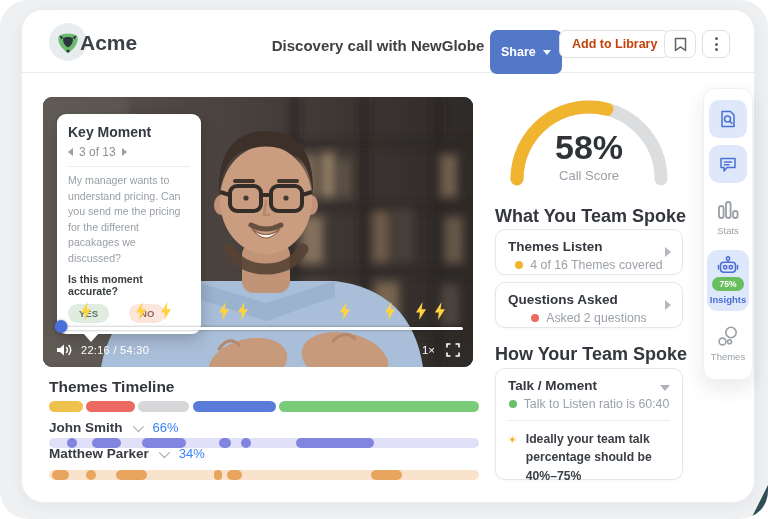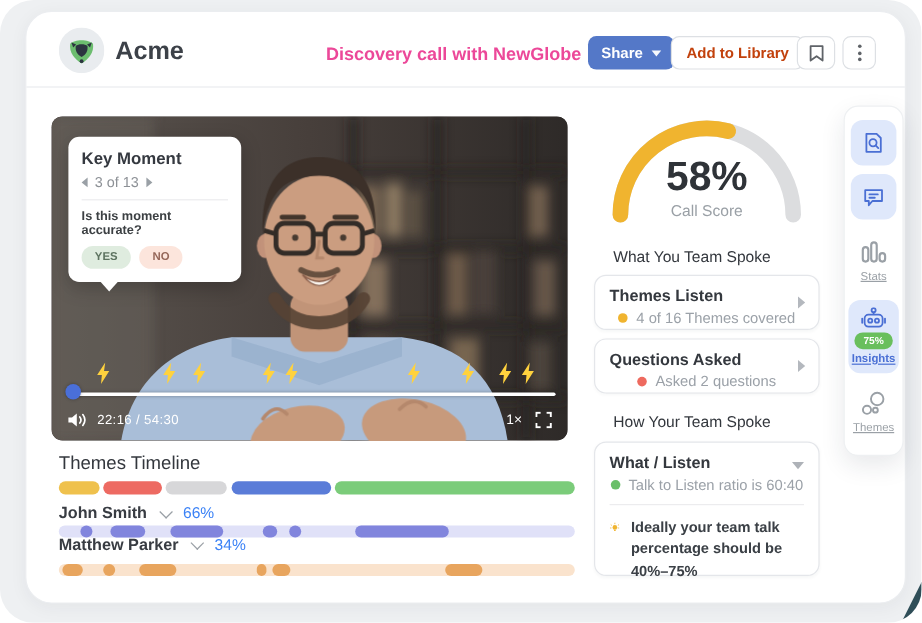--- a/index.html
+++ b/index.html
@@ -9,24 +9,24 @@
   .corner-wedge{position:absolute;right:-2px;bottom:-2px;width:20px;height:40px;background:#2f4e58;
        clip-path:polygon(100% 0,100% 100%,0 100%);}
 
   
   .app-card{position:absolute;left:21px;top:9px;width:732px;height:492px;background:#fff;
        border-radius:22px;border:1px solid #ebedf0;box-shadow:0 3px 14px rgba(30,40,60,.05);}
 
   
   .hdr{position:absolute;left:0;top:0;right:0;height:62px;border-bottom:1px solid #e9ebee;}
   .logo{position:absolute;left:27px;top:13px;width:38px;height:38px;}
-  .company{position:absolute;left:74px;top:21px;font-size:21px;font-weight:700;color:#3c4148;}
+  .company{position:absolute;left:58px;top:21px;font-size:21px;font-weight:700;color:#3c4148;}
   .call-title{position:absolute;left:356px;top:27px;transform:translateX(-50%);
-       font-size:15px;font-weight:700;color:#ec4899;white-space:nowrap;}
-  .btn-share{position:absolute;left:468px;top:20px;height:28px;padding:0 11px;background:#5478c8;
+       font-size:15px;font-weight:700;color:#404040;white-space:nowrap;}
+  .btn-share{position:absolute;left:468px;top:20px;height:44px;padding:0 11px;background:#5478c8;
        border:none;border-radius:7px;color:#fff;font-size:12.5px;font-weight:700;
        display:flex;align-items:center;gap:7px;cursor:pointer;font-family:inherit;}
   .caret-dn{width:0;height:0;border-left:4px solid transparent;border-right:4px solid transparent;
        border-top:5px solid rgba(255,255,255,.95);}
   .btn-outline{position:absolute;left:537px;top:20px;height:28px;padding:0 12px;background:#fff;
        border:1px solid #dde0e4;border-radius:7px;color:#c2410c;font-size:12.5px;font-weight:700;
        cursor:pointer;font-family:inherit;}
   .btn-ico{position:absolute;top:20px;height:28px;background:#fff;border:1px solid #dde0e4;
        border-radius:7px;display:flex;align-items:center;justify-content:center;cursor:pointer;}
   .btn-bookmark{left:642px;width:32px;}
@@ -59,45 +59,45 @@
        border-left:8px solid transparent;border-right:8px solid transparent;border-top:9px solid #fff;}
   .km-title{font-size:14px;font-weight:700;color:#353940;}
   .km-nav{display:flex;align-items:center;gap:6px;margin-top:5px;color:#8d9196;font-size:12px;}
   .tri-l{width:0;height:0;border-top:4px solid transparent;border-bottom:4px solid transparent;
        border-right:5px solid #9aa0a6;}
   .tri-r{width:0;height:0;border-top:4px solid transparent;border-bottom:4px solid transparent;
        border-left:5px solid #9aa0a6;}
   .km-div{height:1px;background:#ececee;margin:7px 0 6px;}
   .km-body{font-size:10.6px;line-height:1.47;color:#9aa0a6;}
   .km-q{font-size:10.6px;font-weight:700;color:#3c4043;margin-top:7px;}
-  .km-pills{display:flex;gap:7px;margin-top:7px;}
+  .km-pills{display:flex;gap:20px;margin-top:7px;}
   .pill{font-size:9.5px;font-weight:700;padding:4px 11px;border-radius:11px;border:none;
        cursor:pointer;font-family:inherit;}
   .pill-yes{background:#dfecdf;color:#5d7360;}
   .pill-no{background:#fce5dc;color:#96685a;}
 
   
-  .tt-head{position:absolute;left:27px;top:368px;font-size:15.5px;font-weight:400;color:#33373d;}
+  .tt-head{position:absolute;left:27px;top:368px;font-size:15.5px;font-weight:700;color:#33373d;}
   .tt-bar{position:absolute;left:27px;top:391px;width:430px;height:11px;}
   .tt-bar .seg{position:absolute;top:0;height:100%;border-radius:6px;}
   .sp-name-row{position:absolute;left:27px;display:flex;align-items:center;gap:8px;}
   .sp-name{font-size:13.5px;font-weight:700;color:#383c42;}
   .chev{width:7px;height:7px;border-right:1.6px solid #9aa0a6;border-bottom:1.6px solid #9aa0a6;
        transform:rotate(45deg) translateY(-2px);margin-left:2px;}
   .sp-pct{font-size:13px;color:#3b82f6;margin-left:4px;}
   .sp-track{position:absolute;left:27px;width:430px;height:10px;border-radius:5px;}
   .sp-track .seg{position:absolute;top:0;height:100%;border-radius:5px;}
 
   
   .gauge{position:absolute;left:487px;top:89px;width:160px;height:88px;}
   .score-val{position:absolute;left:567px;top:118px;transform:translateX(-50%);
        font-size:34px;font-weight:700;color:#2f3338;}
   .score-lbl{position:absolute;left:567px;top:158px;transform:translateX(-50%);
        font-size:13px;color:#9aa0a6;white-space:nowrap;}
-  .sec-head{position:absolute;left:473px;font-size:13px;font-weight:400;color:#33373d;white-space:nowrap;margin-left:16px;}
+  .sec-head{position:absolute;left:473px;font-size:18px;font-weight:700;color:#33373d;white-space:nowrap;}
   .info-card{position:absolute;left:473px;width:188px;background:#fff;border:1px solid #e4e6ea;
        border-radius:10px;box-shadow:0 1px 3px rgba(30,40,60,.04);padding:9px 12px;box-sizing:border-box;}
   .ic-title{font-size:13.5px;font-weight:700;color:#34383e;}
   .ic-sub{display:flex;align-items:center;gap:7px;margin-top:4px;font-size:12.3px;color:#9ba1a8;justify-content:center;}
   .dot{width:8px;height:8px;border-radius:50%;flex:none;}
   .ic-chev{position:absolute;right:11px;top:50%;transform:translateY(-50%);}
   .tri-r-lg{width:0;height:0;border-top:5px solid transparent;border-bottom:5px solid transparent;
        border-left:6px solid #b4b8be;}
   .tri-dn{width:0;height:0;border-left:5px solid transparent;border-right:5px solid transparent;
        border-top:6px solid #aeb2b8;}
@@ -107,21 +107,21 @@
   .tip-txt{font-size:12.2px;font-weight:700;color:#3b4046;line-height:1.5;}
 
   
   .rail{position:absolute;left:703px;top:88px;width:50px;height:292px;background:#fff;
        border:1px solid #eef0f2;border-radius:12px;box-shadow:0 8px 20px rgba(25,35,60,.10);
        display:flex;flex-direction:column;align-items:center;box-sizing:border-box;padding-top:11px;}
   .rail-btn{width:38px;height:38px;border-radius:10px;background:#dfe8fb;border:none;cursor:pointer;
        display:flex;align-items:center;justify-content:center;flex:none;}
   .rail-btn + .rail-btn{margin-top:7px;}
   .rail-item{display:flex;flex-direction:column;align-items:center;cursor:pointer;}
-  .rail-lbl{font-size:9.5px;color:#9aa0a6;margin-top:3px;text-decoration:underline;}
+  .rail-lbl{font-size:9.5px;color:#9aa0a6;margin-top:3px;}
   .rail-stats{margin-top:16px;}
   .rail-insights{margin-top:14px;width:42px;border-radius:10px;background:#dfe8fb;
        padding:6px 0 6px;display:flex;flex-direction:column;align-items:center;}
   .badge{margin-top:2px;background:#69bf5d;color:#fff;font-size:8.5px;font-weight:700;
        padding:2px 7px;border-radius:8px;}
   .rail-insights .rail-lbl{color:#4a6fd4;font-weight:700;}
   .rail-themes{margin-top:14px;}
 </style>
 </head>
 <body>
@@ -224,20 +224,21 @@
       </svg>
 
       <div class="km">
         <div class="km-title">Key Moment</div>
         <div class="km-nav">
           <span class="tri-l"></span>
           <span>3 of 13</span>
           <span class="tri-r"></span>
         </div>
         <div class="km-div"></div>
+        <div class="km-body">My manager wants to understand pricing. Can you send me the pricing for the different pacakages we discussed?</div>
         <div class="km-q">Is this moment accurate?</div>
         <div class="km-pills">
           <button class="pill pill-yes">YES</button>
           <button class="pill pill-no">NO</button>
         </div>
       </div>
 
       <div class="bolts" id="bolts">
           <div class="bolt" style="left: 10%; background: rgb(255, 210, 62);"></div>
           <div class="bolt" style="left: 22.8%; background: rgb(255, 210, 62);"></div>
@@ -329,21 +330,21 @@
       <div class="ic-sub">
         <span class="dot" style="background: rgb(238, 106, 95);"></span>
         <span>Asked 2 questions</span>
       </div>
       <span class="ic-chev tri-r-lg"></span>
     </div>
 
     <div class="sec-head" style="top:334px;">How Your Team Spoke</div>
 
     <div class="info-card" style="top:358px;height:112px;">
-      <div class="ic-title">What / Listen</div>
+      <div class="ic-title">Talk / Moment</div>
       <div class="ic-sub">
         <span class="dot" style="background: rgb(106, 191, 105);"></span>
         <span>Talk to Listen ratio is 60:40</span>
       </div>
       <span class="talk-chev tri-dn"></span>
       <div class="talk-div"></div>
       <div class="tip">
         <svg width="19" height="20" viewBox="0 0 19 20">
           <circle cx="9.5" cy="9" r="4.2" fill="#f0b42f"></circle>
           <rect x="7.8" y="13" width="3.4" height="2.2" rx="1" fill="#f0b42f"></rect>

